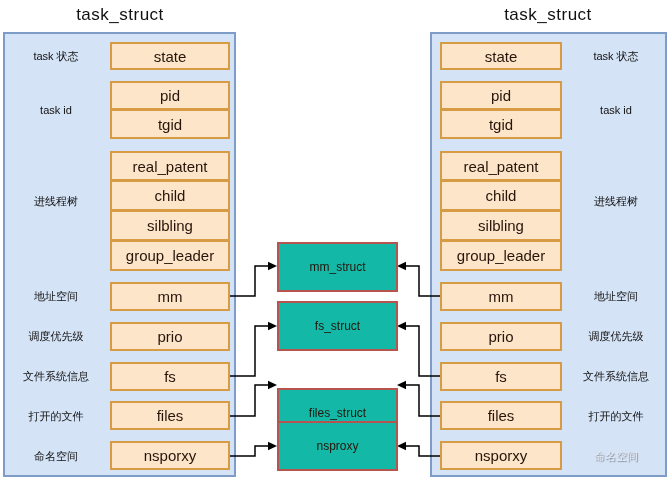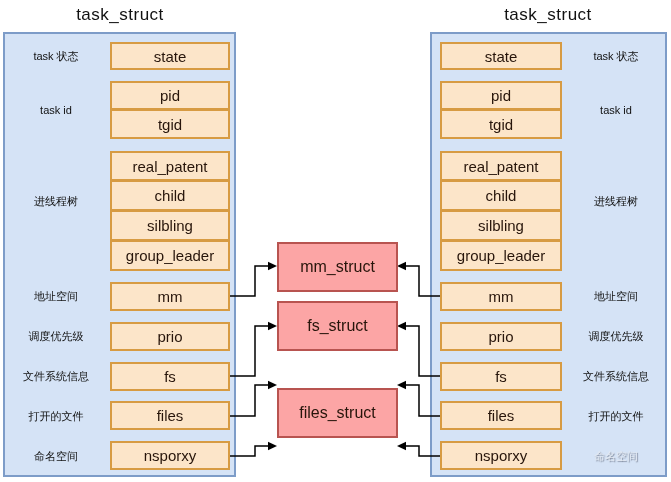--- a/index.html
+++ b/index.html
@@ -23,24 +23,24 @@
   }
   .fbox{
     position:absolute;
     background:#fce5c9;border:2px solid #d79b43;
     box-sizing:border-box;
     display:flex;align-items:center;justify-content:center;
     font-size:15px;color:#27150b;
   }
   .sbox{
     position:absolute;left:277px;width:121px;height:50px;
-    background:#fca5a5;border:2px solid #b85450;
+    background:#14b8a6;border:2px solid #b85450;
     box-sizing:border-box;
     display:flex;align-items:center;justify-content:center;
-    font-size:16px;color:#27150b;
+    font-size:12px;color:#27150b;
   }
   .cnlabel{
     position:absolute;width:104px;
     text-align:center;font-size:11px;color:#111;
     line-height:18px;white-space:nowrap;
   }
   .cnlabel.left{left:4px;}
   .cnlabel.right{left:564px;}
   .wm-covered{
     color:#e3e9f2;
@@ -107,20 +107,21 @@
   <div class="fbox" style="left:110px;width:120px;top:240px;height:31px;">group_leader</div>
   <div class="fbox" style="left:110px;width:120px;top:282px;height:29px;">mm</div>
   <div class="fbox" style="left:110px;width:120px;top:322px;height:29px;">prio</div>
   <div class="fbox" style="left:110px;width:120px;top:362px;height:29px;">fs</div>
   <div class="fbox" style="left:110px;width:120px;top:401px;height:29px;">files</div>
   <div class="fbox" style="left:110px;width:120px;top:441px;height:29px;">nsporxy</div>
 
   <div class="sbox" style="top:242px;">mm_struct</div>
   <div class="sbox" style="top:301px;">fs_struct</div>
   <div class="sbox" style="top:360px;margin-top:28px;">files_struct</div>
+  <div class="sbox" style="top:421px;">nsproxy</div>
 
   <div class="fbox" style="left:440px;width:122px;top:42px;height:28px;">state</div>
   <div class="fbox" style="left:440px;width:122px;top:81px;height:29px;">pid</div>
   <div class="fbox" style="left:440px;width:122px;top:109px;height:30px;">tgid</div>
   <div class="fbox" style="left:440px;width:122px;top:151px;height:30px;">real_patent</div>
   <div class="fbox" style="left:440px;width:122px;top:180px;height:31px;">child</div>
   <div class="fbox" style="left:440px;width:122px;top:210px;height:31px;">silbling</div>
   <div class="fbox" style="left:440px;width:122px;top:240px;height:31px;">group_leader</div>
   <div class="fbox" style="left:440px;width:122px;top:282px;height:29px;">mm</div>
   <div class="fbox" style="left:440px;width:122px;top:322px;height:29px;">prio</div>

